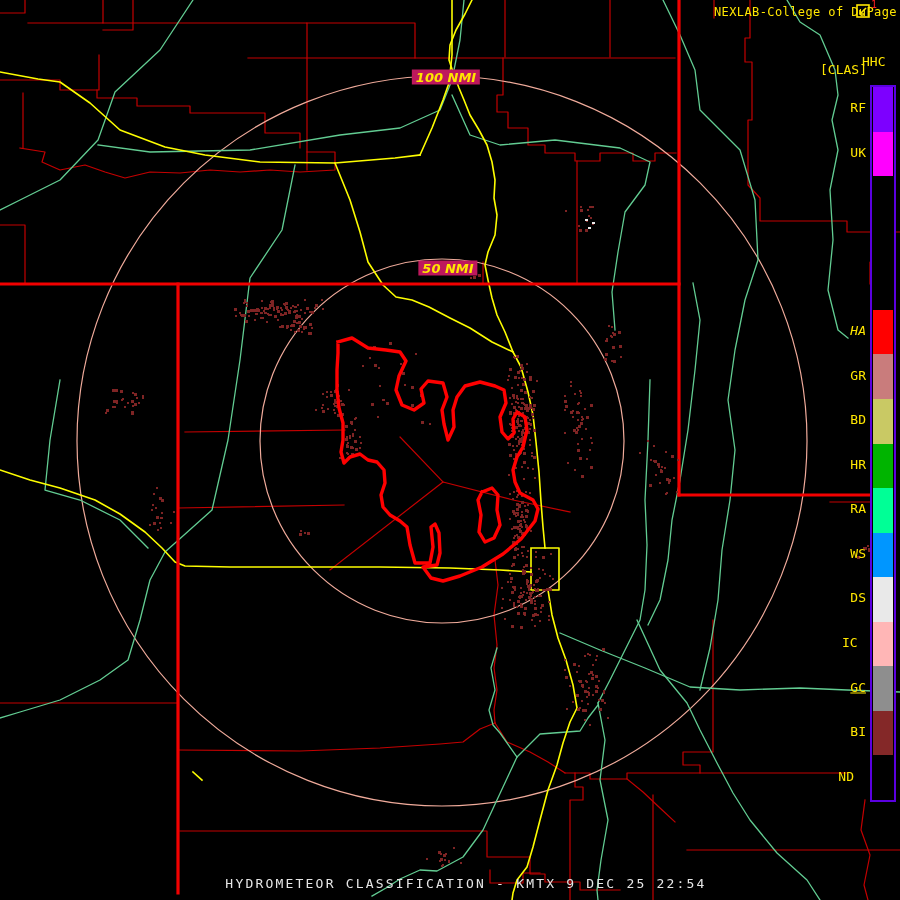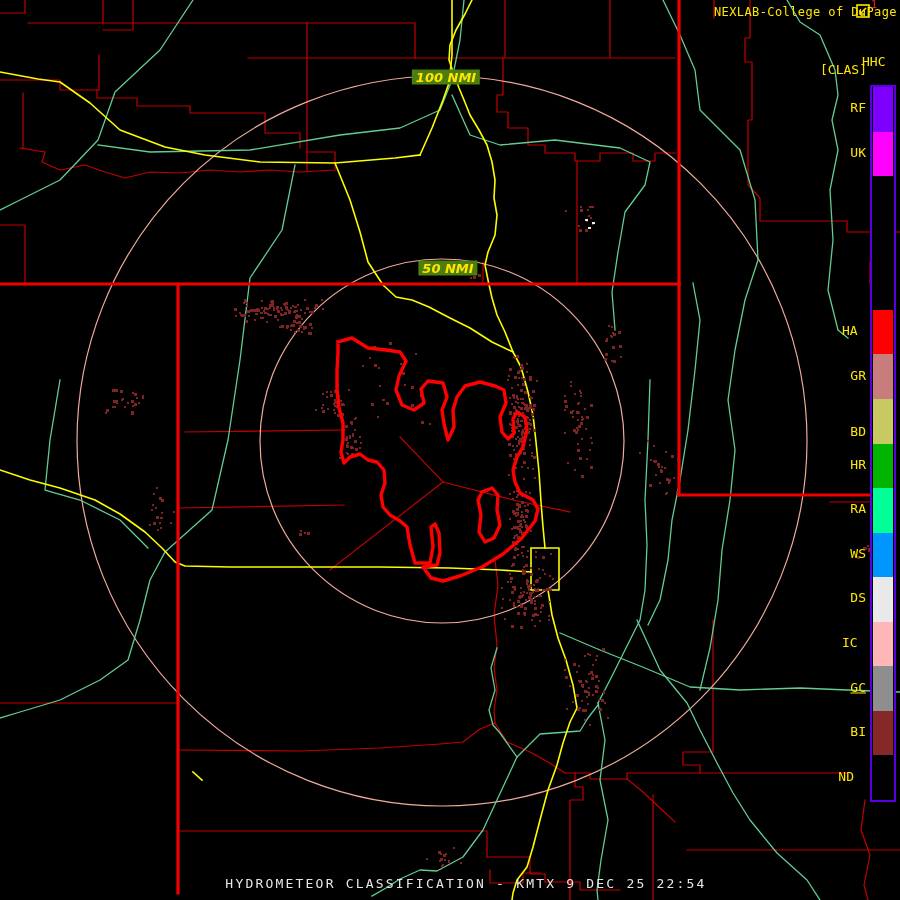--- a/index.html
+++ b/index.html
@@ -8,21 +8,21 @@
   #map-svg{position:absolute;left:0;top:0;}
   .t{position:absolute;white-space:pre;line-height:1;}
   .yellow{color:var(--text_yellow);}
   #brand{left:714px;top:6px;font-size:12px;letter-spacing:0.4px;}
   #brand-sup{left:871px;top:0px;font-size:10px;color:var(--sup_red);}
   #dupage-icon{position:absolute;left:856px;top:4px;width:14px;height:14px;}
   #product-code{left:862px;top:55px;font-size:13px;}
   #product-tag{left:820px;top:63px;font-size:13px;}
   .ring-label{font-family:"DejaVu Sans","Liberation Sans",sans-serif;
               font-style:italic;font-weight:bold;font-size:13px;color:var(--text_yellow);
-              background:#4d7c0f;padding:1px 4px;transform:translate(-50%,-50%);}
+              background:#be185d;padding:1px 4px;transform:translate(-50%,-50%);}
   #ring-label-outer{left:446px;top:77px;}
   #ring-label-inner{left:448px;top:259px;margin-top:9px;}
   #title-bar{left:466px;top:877px;transform:translateX(-50%);font-size:13px;
              letter-spacing:2.2px;color:var(--title_white);}
   #legend{position:absolute;left:870px;top:85px;width:26px;height:717px;
           border:2px solid var(--legend_border);box-sizing:border-box;background:#000;}
   .legend-slot{position:absolute;left:1px;width:20px;}
   .legend-label{position:absolute;font-size:13px;color:var(--text_yellow);
                 transform:translateY(-50%);white-space:pre;}
 </style>
@@ -910,23 +910,23 @@
       <div class="legend-slot" style="top: 490.188px; height: 44.5625px; background: rgb(233, 233, 233);"></div>
       <div class="legend-slot" style="top: 534.75px; height: 44.5625px; background: rgb(255, 182, 182);"></div>
       <div class="legend-slot" style="top: 579.312px; height: 44.5625px; background: rgb(142, 142, 142);"></div>
       <div class="legend-slot" style="top: 623.875px; height: 44.5625px; background: rgb(132, 40, 40);"></div>
       <div class="legend-slot" style="top: 668.438px; height: 44.5625px; background: rgb(0, 0, 0);"></div>
     </div>
 
   <div class="t" id="title-bar">HYDROMETEOR CLASSIFICATION - KMTX 9 DEC 25 22:54</div>
 <div class="legend-label" style="left: 842px; top: 107.281px; position: absolute; width: 24px; text-align: right; transform: translate(-100%, -50%) translateX(24px);">RF</div>
     <div class="legend-label" style="left: 842px; top: 151.844px; position: absolute; width: 24px; text-align: right; transform: translate(-100%, -50%) translateX(24px);">UK</div>
-    <div class="legend-label" style="left: 842px; top: 330.094px; position: absolute; width: 24px; transform: translate(-100%, -50%) translateX(24px);">HA</div>
+    <div class="legend-label" style="left: 842px; top: 330.094px; position: absolute; width: 24px; text-align: right; transform: translate(-100%, -50%) translateX(24px); font-style: italic;">HA</div>
     <div class="legend-label" style="left: 842px; top: 374.656px; position: absolute; width: 24px; text-align: right; transform: translate(-100%, -50%) translateX(24px);">GR</div>
-    <div class="legend-label" style="left: 842px; top: 419.219px; position: absolute; width: 24px; text-align: right; transform: translate(-100%, -50%) translateX(24px); margin-top: 12px;">BD</div>
+    <div class="legend-label" style="left: 842px; top: 419.219px; position: absolute; width: 24px; text-align: right; transform: translate(-100%, -50%) translateX(24px);">BD</div>
     <div class="legend-label" style="left: 842px; top: 463.781px; position: absolute; width: 24px; text-align: right; transform: translate(-100%, -50%) translateX(24px);">HR</div>
     <div class="legend-label" style="left: 842px; top: 508.344px; position: absolute; width: 24px; text-align: right; transform: translate(-100%, -50%) translateX(24px);">RA</div>
     <div class="legend-label" style="left: 842px; top: 552.906px; position: absolute; width: 24px; text-align: right; transform: translate(-100%, -50%) translateX(24px);">WS</div>
     <div class="legend-label" style="left: 842px; top: 597.469px; position: absolute; width: 24px; text-align: right; transform: translate(-100%, -50%) translateX(24px);">DS</div>
     <div class="legend-label" style="left: 842px; top: 642.031px; position: absolute; width: 24px; text-align: left; transform: translate(-100%, -50%) translateX(24px);">IC</div>
     <div class="legend-label" style="left: 842px; top: 686.594px; position: absolute; width: 24px; text-align: right; transform: translate(-100%, -50%) translateX(24px); text-decoration: underline;">GC</div>
     <div class="legend-label" style="left: 842px; top: 731.156px; position: absolute; width: 24px; text-align: right; transform: translate(-100%, -50%) translateX(24px);">BI</div>
     <div class="legend-label" style="left: 830px; top: 775.719px; position: absolute; width: 24px; text-align: right; transform: translate(-100%, -50%) translateX(24px);">ND</div>
   </div>
 

